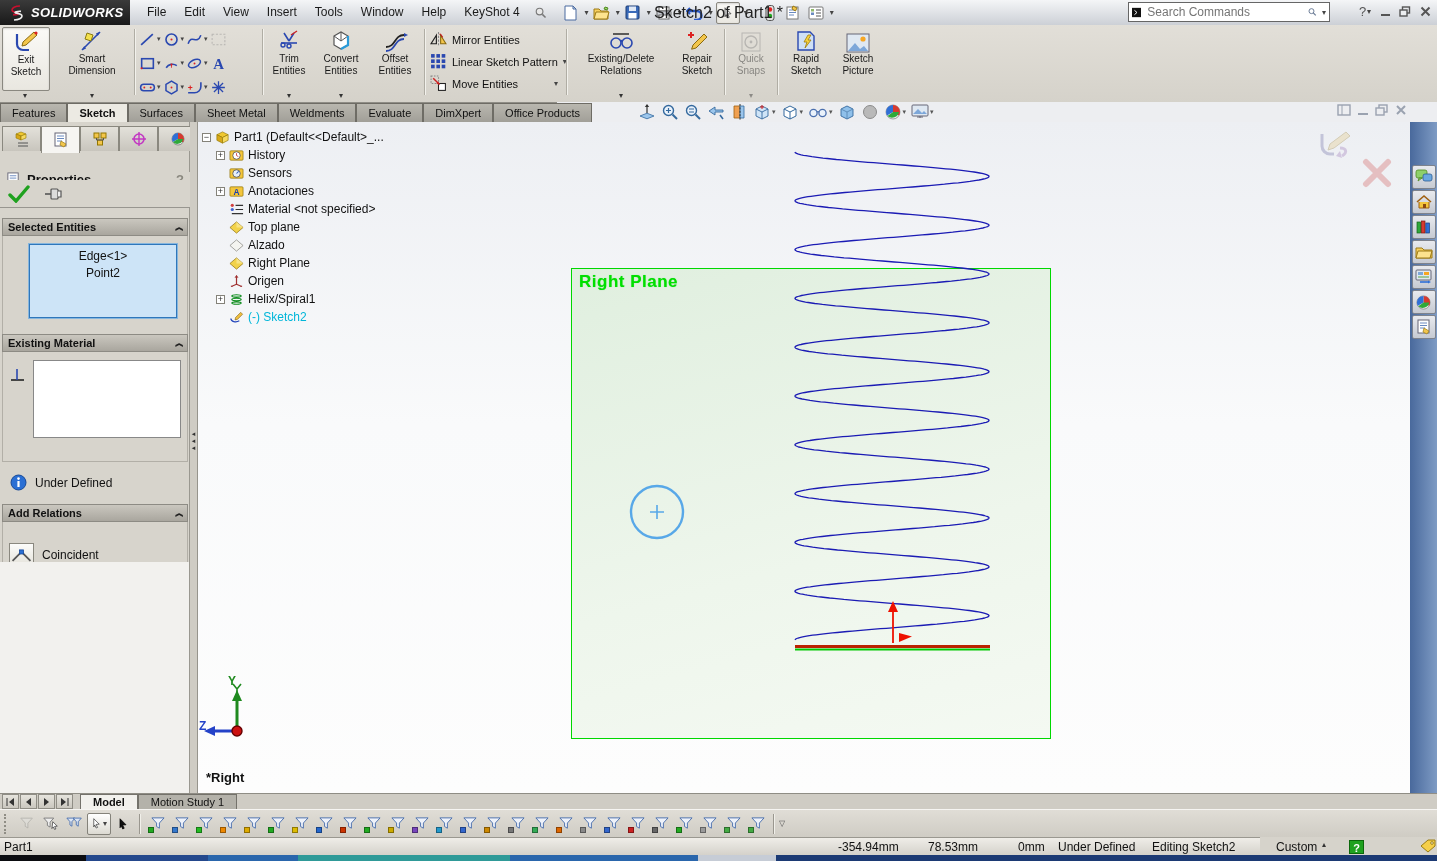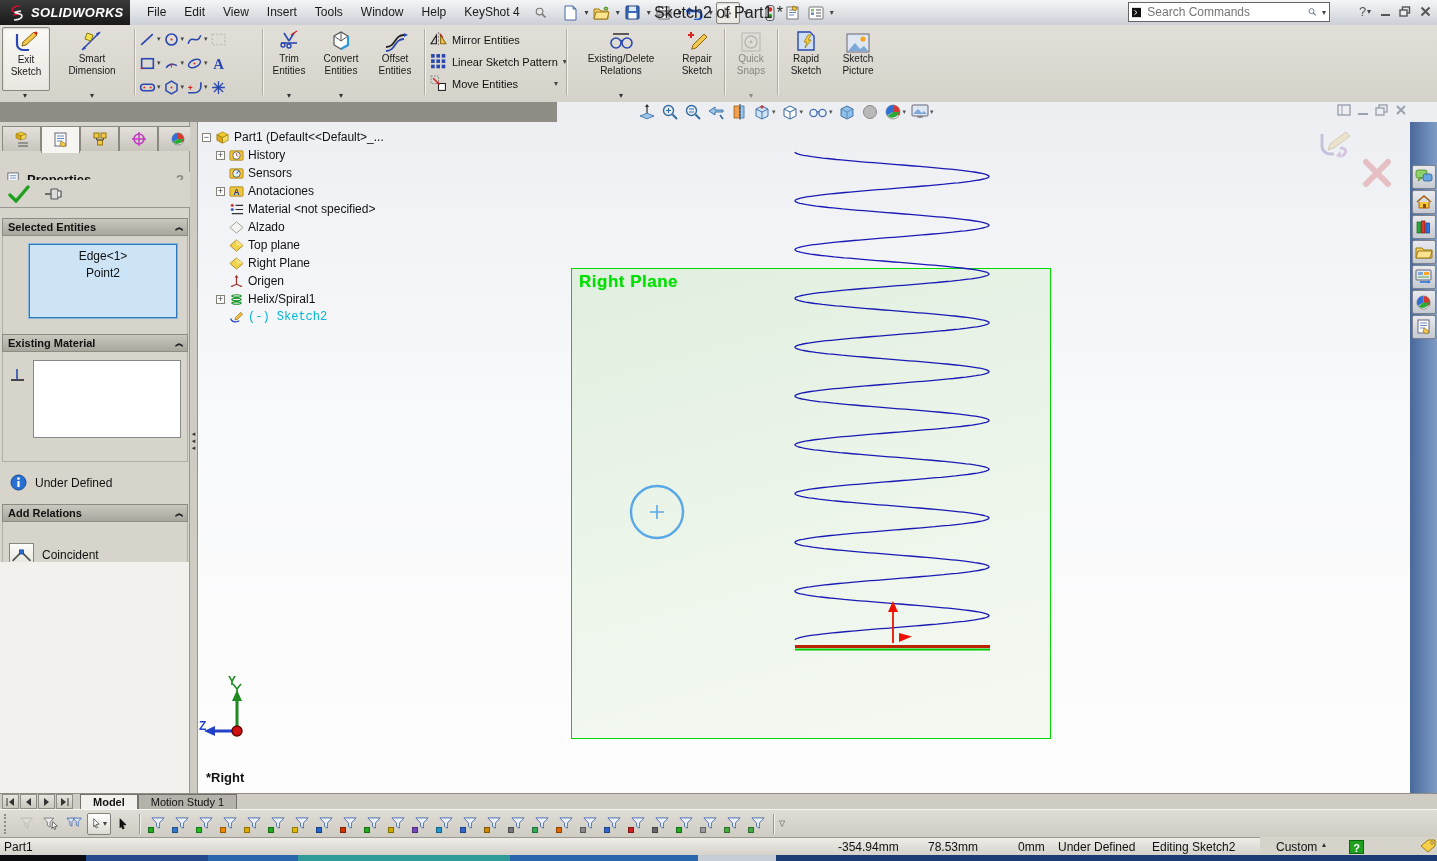--- a/index.html
+++ b/index.html
@@ -69,21 +69,21 @@
   #plane-rect{position:absolute;left:373px;top:146px;width:478px;height:469px;border:1px solid #00d800;background:linear-gradient(165deg,#e0efdf,#eef6ec 60%,#f4f9f2);}
   #plane-label{position:absolute;left:7px;top:3px;font-size:17px;font-weight:bold;color:#00e000;letter-spacing:.5px;text-shadow:0 0 1px #7bdc7b;}
   #geom-svg{position:absolute;left:0;top:0;pointer-events:none;}
   
   #ftree{position:absolute;left:4px;top:6px;width:280px;font-size:12px;}
   .tree-row{display:flex;align-items:center;height:18px;gap:4px;white-space:nowrap;}
   .expbox{width:9px;height:9px;border:1px solid #848279;background:#fff;font-size:9px;line-height:7px;text-align:center;color:#333;box-sizing:border-box;flex:none;}
   .ticon{width:15px;height:15px;flex:none;}
   .ticon svg{width:15px;height:15px;}
   .tree-children .tree-row{padding-left:14px;}
-  .tree-row.highlight .tlabel{color:#00b6d9;font-family:Liberation Mono, monospace;}
+  .tree-row.highlight .tlabel{color:#00b6d9;}
   
   #confirm-corner{position:absolute;left:1118px;top:8px;width:90px;height:70px;opacity:.5;}
   
   #taskpane{position:absolute;left:1410px;top:0;width:27px;height:671px;background:linear-gradient(90deg,#49699c,#7e9bc4);}
   .tp-btn{width:24px;height:24px;margin:1px auto;background:linear-gradient(#e8eaee,#c6cad2);border:1px solid #7d828c;border-radius:2px;display:flex;align-items:center;justify-content:center;box-sizing:border-box;}
   
   #viewname{position:absolute;left:8px;top:648px;font-weight:bold;font-size:13px;color:#111;}
   
   #modeltabs-bar{left:0;top:793px;width:1437px;height:16px;background:#cfccc4;border-top:1px solid #8f8d85;}
   .navbtn{width:15px;height:13px;background:linear-gradient(#e6e4dd,#cac7bf);border:1px solid #8f8d85;display:flex;align-items:center;justify-content:center;margin-right:1px;}
@@ -501,20 +501,31 @@
             <circle cx="17" cy="6" r="2.6" fill="#f6a623"></circle>
             <path d="M2 18l7-8 5 6 4-3 4 5z" fill="#7da7d9"></path>
           </svg>
         </span>
       <span>Sketch Picture</span>
     </div>
   </div>
 
   <div id="tabstrip" class="abs">
     <div class="tabs-bg"></div>
+    <div id="cmdtabs">
+
+    <span class="ctab">Features</span>
+        <span class="ctab active">Sketch</span>
+        <span class="ctab">Surfaces</span>
+        <span class="ctab">Sheet Metal</span>
+        <span class="ctab">Weldments</span>
+        <span class="ctab">Evaluate</span>
+        <span class="ctab">DimXpert</span>
+        <span class="ctab">Office Products</span>
+      </div>
     <div id="headsup">
 
     <span class="hu-btn">
           <span class="hu-g">
             <svg width="18" height="18" viewBox="0 0 18 18">
               <path d="M9 2v8" stroke="#333" stroke-width="1.2"></path>
               <path d="M9 1L6.8 4h4.4z" fill="#333"></path>
               <path d="M2 13l7-2.8 7 2.8-7 2.8z" fill="#9cc6ec" stroke="#34699e" stroke-width=".8"></path>
             </svg>
           </span>
@@ -874,35 +885,35 @@
                   <path d="M7 3.5h8M7 8h8M3 12.5h12" stroke="#333" stroke-width="1.3"></path>
                 </svg>
               </span>
               <span class="tlabel">Material &lt;not specified&gt;</span>
             </div>
 
             <div class="tree-row">
               <span class="expbox" style="visibility: hidden;">+</span>
               <span class="ticon">
                 <svg viewBox="0 0 16 16">
-                  <path d="M8 2l7 6-7 6-7-6z" fill="#f4f4f0" stroke="#8a8a84" stroke-width=".8"></path>
-                </svg>
-              </span>
-              <span class="tlabel">Alzado</span>
-            </div>
-
-            <div class="tree-row">
-              <span class="expbox" style="visibility: hidden;">+</span>
-              <span class="ticon">
-                <svg viewBox="0 0 16 16">
                   <path d="M8 2l7 6-7 6-7-6z" fill="#f2d24a" stroke="#96781a" stroke-width=".8"></path>
                   <path d="M8 2l7 6H8z" fill="#f8e384"></path>
                 </svg>
               </span>
               <span class="tlabel">Top plane</span>
+            </div>
+
+            <div class="tree-row">
+              <span class="expbox" style="visibility: hidden;">+</span>
+              <span class="ticon">
+                <svg viewBox="0 0 16 16">
+                  <path d="M8 2l7 6-7 6-7-6z" fill="#f4f4f0" stroke="#8a8a84" stroke-width=".8"></path>
+                </svg>
+              </span>
+              <span class="tlabel">Alzado</span>
             </div>
 
             <div class="tree-row">
               <span class="expbox" style="visibility: hidden;">+</span>
               <span class="ticon">
                 <svg viewBox="0 0 16 16">
                   <path d="M8 2l7 6-7 6-7-6z" fill="#f2d24a" stroke="#96781a" stroke-width=".8"></path>
                   <path d="M8 2l7 6H8z" fill="#f8e384"></path>
                 </svg>
               </span>

